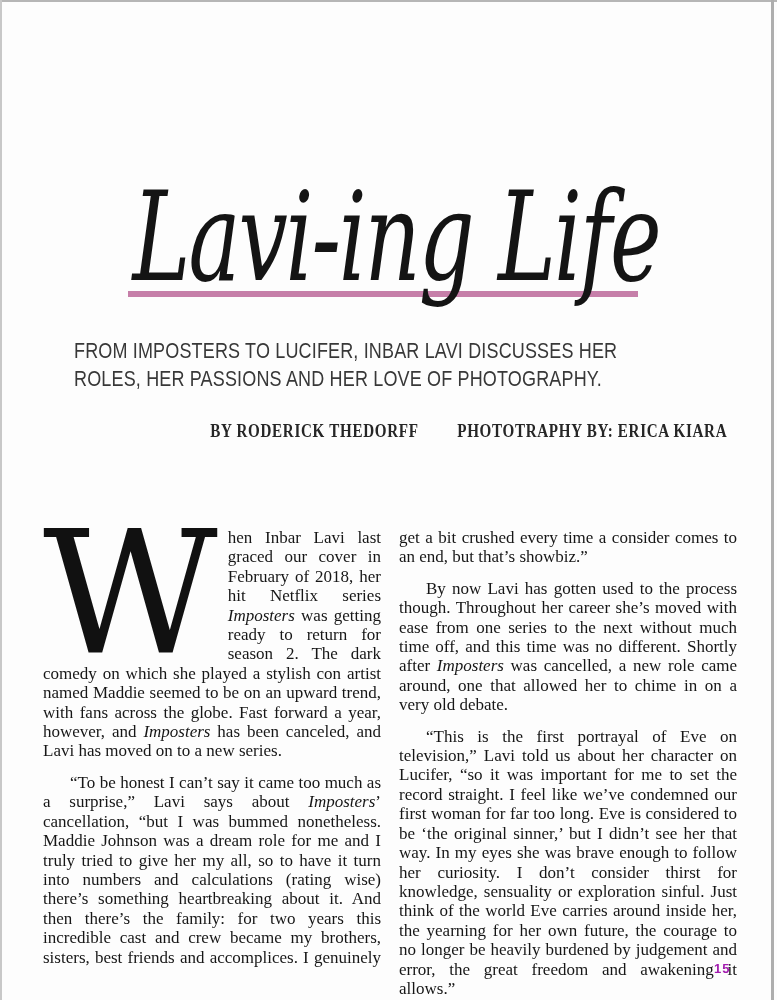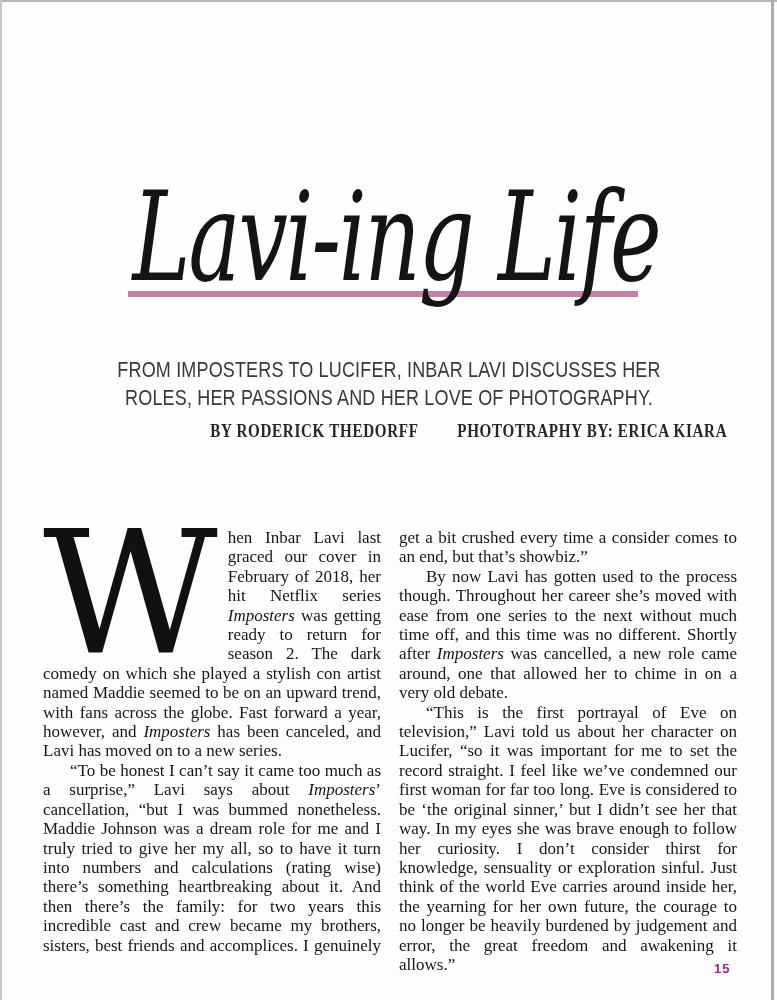--- a/index.html
+++ b/index.html
@@ -42,22 +42,22 @@
     position: absolute;
     top: 291px; left: 128px;
     width: 510px; height: 6px;
     background: #c67fa9;
     z-index: 1;
   }
 
   
   .subtitle {
     position: absolute;
-    top: 356px; left: 0; right: 0;
-    text-align: center;
+    top: 337px; left: 0; right: 0;
+    text-align: left;
     z-index: 2;
   }
   .subtitle-inner {
     display: inline-block;
     font-family: "Liberation Sans", sans-serif;
     font-size: 22.5px;
     line-height: 27.5px;
     letter-spacing: 0.2px;
     color: #383838;
     transform: scaleX(0.80);
@@ -93,21 +93,21 @@
     gap: 18px;
   }
   .col {
     width: 338px;
     font-size: 17px;
     line-height: 19.4px;
     text-align: justify;
     color: #161616;
   }
   .col p { margin: 0; }
-  .col p.indent { text-indent: 27px; }
+  .col p.indent { text-indent: 27px; margin-top: 12px; }
   .col p.cont { text-align-last: justify; }
   .dropcap {
     float: left;
     font-family: "DejaVu Serif", serif;
     font-size: 170px;
     line-height: 133px;
     height: 134px;
     margin: 0 10px 1px 0;
     color: #111;
   }

